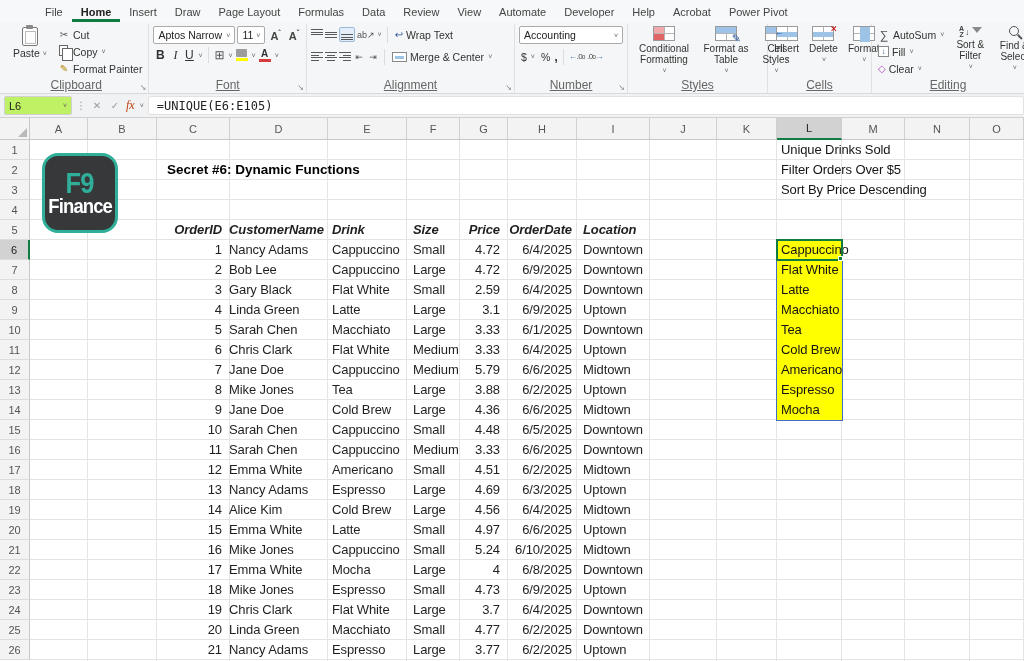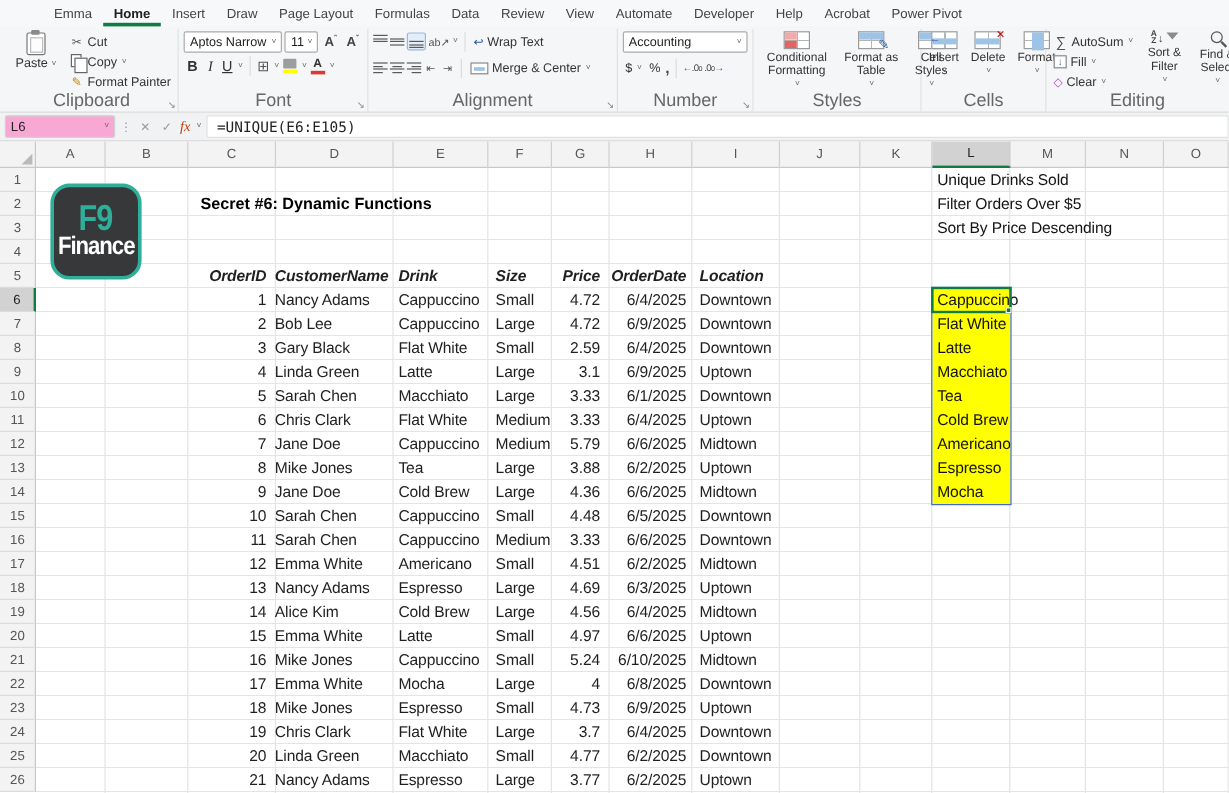--- a/index.html
+++ b/index.html
@@ -12,21 +12,21 @@
 
   
   .tab-bar{height:22px;display:flex;align-items:stretch;padding-left:36px;background:#f7f8f9;}
   .tab{font-size:11px;color:#444;padding:4px 9px 2px;cursor:default;display:flex;align-items:center;}
   .tab:nth-child(2){font-weight:700;color:#222;border-bottom:3px solid var(--accent);padding-bottom:0;}
 
   
   .ribbon{height:72px;background:#f5f6f7;border-bottom:1px solid #d8d8d8;display:flex;align-items:stretch;padding:2px 0 0 4px;}
   .g{position:relative;border-right:1px solid #e1e1e1;padding:2px 4px 14px;display:flex;}
   .g-body{display:flex;gap:4px;}
-  .glabel{position:absolute;bottom:1px;left:0;right:0;text-align:center;font-size:15px;color:#666;}
+  .glabel{position:absolute;bottom:1px;left:0;right:0;text-align:center;font-size:12px;color:#666;text-decoration:underline;}
   .launcher{position:absolute;bottom:1px;right:2px;font-size:8px;color:#888;cursor:pointer;}
   .btn{display:flex;align-items:center;gap:3px;font-size:10.5px;color:#333;padding:0 2px;height:17px;white-space:nowrap;cursor:pointer;}
   .chev{font-size:7px;color:#666;margin-left:1px;}
   .stack{display:flex;flex-direction:column;justify-content:flex-start;}
   .mi{font-size:10px;color:#555;width:12px;text-align:center;}
   .combo{background:#fff;border:1px solid #ababab;border-radius:2px;height:18px;font-size:10.5px;color:#222;display:flex;align-items:center;justify-content:space-between;padding:0 4px;cursor:pointer;}
   .row{display:flex;align-items:center;gap:2px;}
   .vdiv{width:1px;height:16px;background:#dcdcdc;margin:0 3px;}
 
   
@@ -88,21 +88,21 @@
   .clearico{color:#b44fc0;font-size:10px;}
   .azico{display:flex;align-items:center;gap:1px;margin-bottom:1px;}
   .azico .lets{font-size:7px;line-height:6px;font-weight:700;color:#444;display:flex;flex-direction:column;}
   .azico .arr{font-size:9px;color:#444;}
   .funnel{width:0;height:0;border:5px solid transparent;border-top:6px solid #8b8b8b;margin-left:1px;}
   .lens{width:10px;height:10px;border:1.5px solid #555;border-radius:50%;position:relative;margin-bottom:4px;}
   .lens:after{content:'';position:absolute;width:6px;height:1.5px;background:#555;transform:rotate(45deg);right:-5px;bottom:-2px;}
 
   
   .fbar{height:24px;background:#f1f2f3;border-bottom:1px solid #d0d0d0;display:flex;align-items:center;padding:2px 0 2px 4px;gap:4px;}
-  .namebox{width:92px;height:19px;background:#f9a8d4;border:1px solid #d0d0d0;border-radius:2px;font-size:11px;color:#222;display:flex;align-items:center;justify-content:space-between;padding:0 4px;}
+  .namebox{width:68px;height:19px;background:#bef264;border:1px solid #d0d0d0;border-radius:2px;font-size:11px;color:#222;display:flex;align-items:center;justify-content:space-between;padding:0 4px;}
   .fdots{color:#999;font-size:10px;}
   .fbtn{color:#9a9a9a;font-size:10px;width:14px;text-align:center;cursor:pointer;}
   .fx{font-style:italic;font-family:"Liberation Serif",serif;color:#c2410c;font-size:12px;}
   .finput{flex:1;height:19px;background:#fff;border:1px solid #e2e2e2;border-radius:2px;display:flex;align-items:center;padding:0 8px;font-family:"DejaVu Sans Mono",monospace;font-size:12px;color:#222;}
 
   
   .sheet{position:relative;width:1024px;height:543px;background:#fff;}
   .corner{position:absolute;left:0;top:0;width:30px;height:22px;background:#f3f3f3;border-right:1px solid #c8c8c8;border-bottom:1px solid #c8c8c8;}
   .corner:after{content:'';position:absolute;right:2px;bottom:2px;width:0;height:0;border-left:9px solid transparent;border-bottom:9px solid #b9b9b9;}
   .col-headers{position:absolute;left:30px;top:0;height:22px;display:flex;border-bottom:1px solid #c8c8c8;background:#f3f3f3;}
@@ -143,21 +143,21 @@
   .logo .l1{color:var(--teal);font-weight:700;font-size:30px;line-height:26px;letter-spacing:-1px;transform:scaleX(.85);}
   .logo .l2{color:#fff;font-weight:700;font-size:21px;line-height:20px;letter-spacing:-1px;transform:scaleX(.88);}
   .title{position:absolute;left:167px;top:20px;height:20px;line-height:20px;font-size:13.5px;font-weight:700;color:#000;white-space:nowrap;cursor:cell;}
 </style>
 </head>
 <body>
 
 <div class="app">
 
   <div class="tab-bar">
-      <div class="tab">Emma</div>
+      <div class="tab">File</div>
       <div class="tab">Home</div>
       <div class="tab">Insert</div>
       <div class="tab">Draw</div>
       <div class="tab">Page Layout</div>
       <div class="tab">Formulas</div>
       <div class="tab">Data</div>
       <div class="tab">Review</div>
       <div class="tab">View</div>
       <div class="tab">Automate</div>
       <div class="tab">Developer</div>

